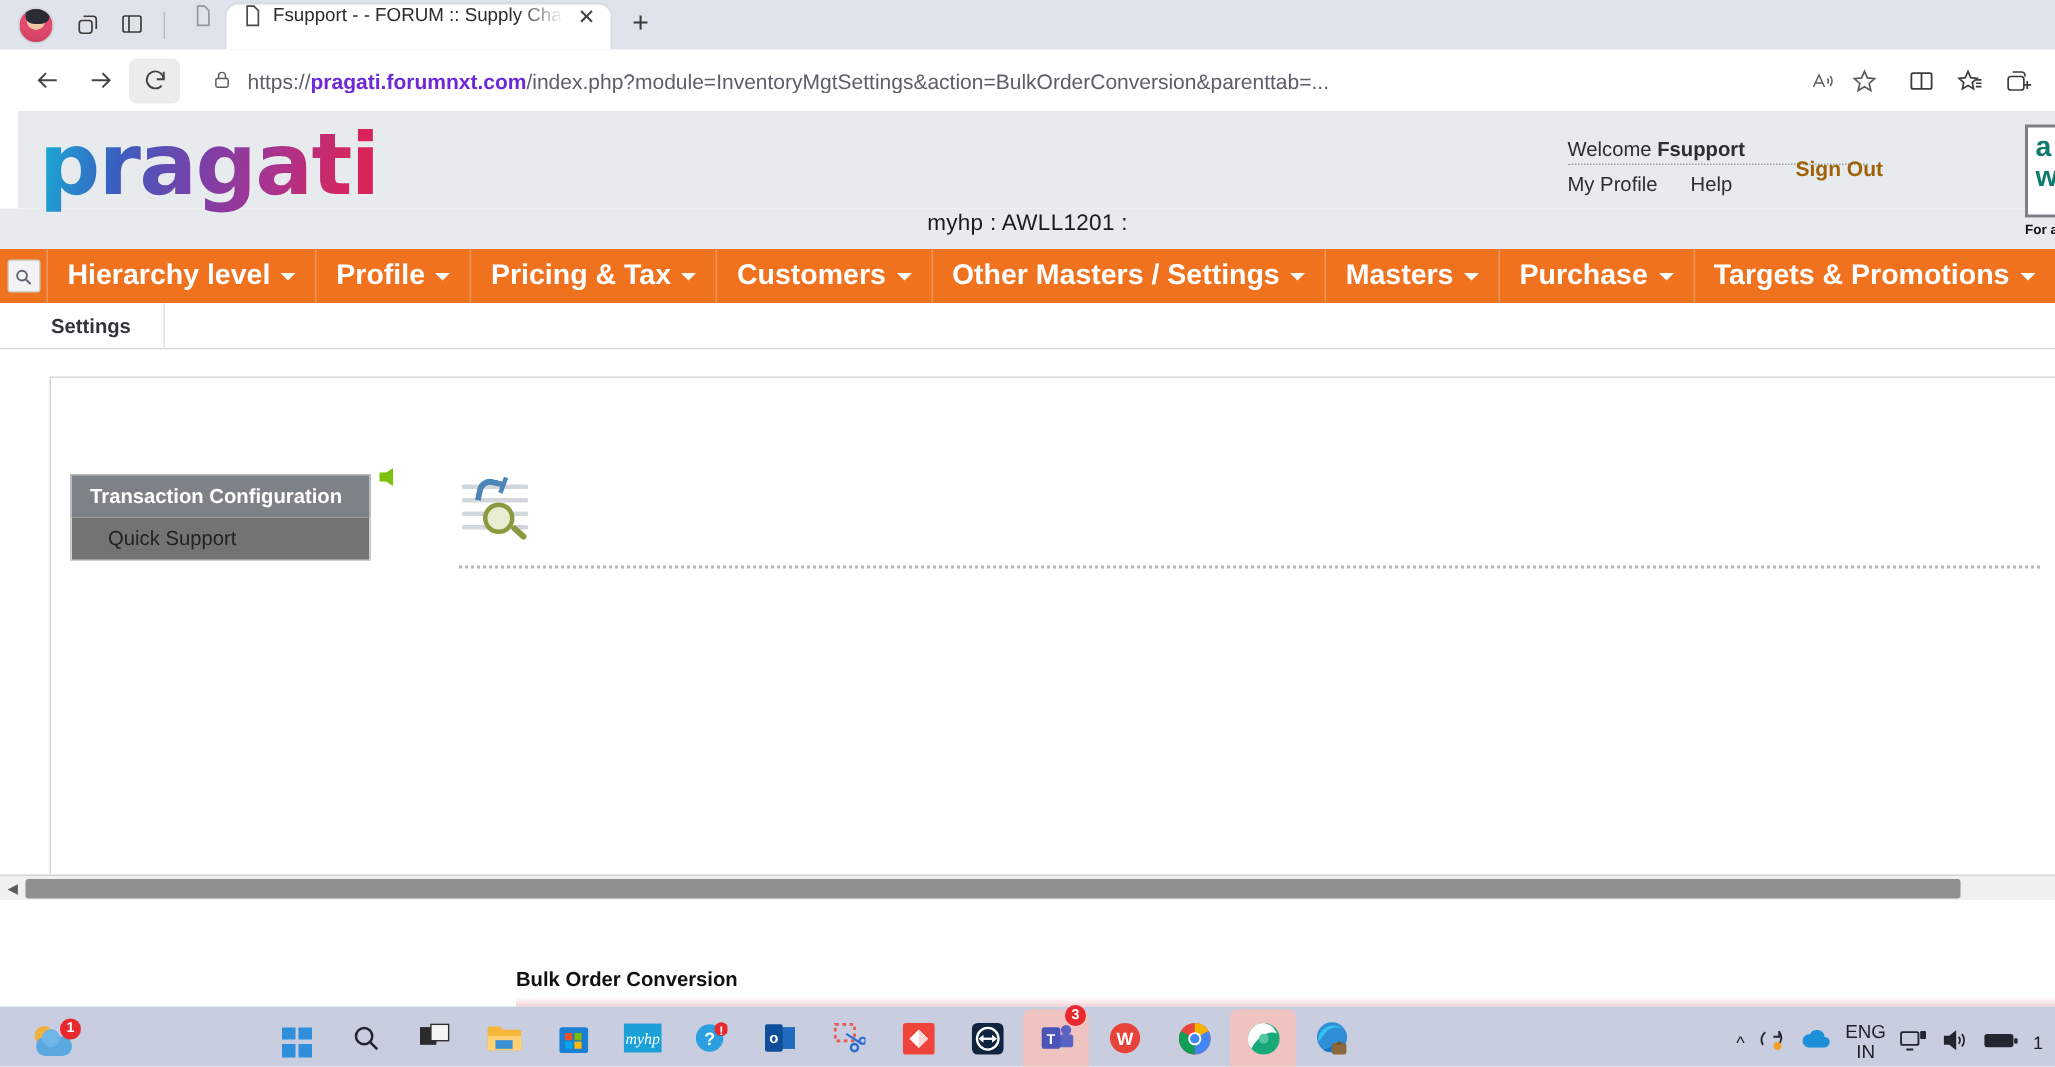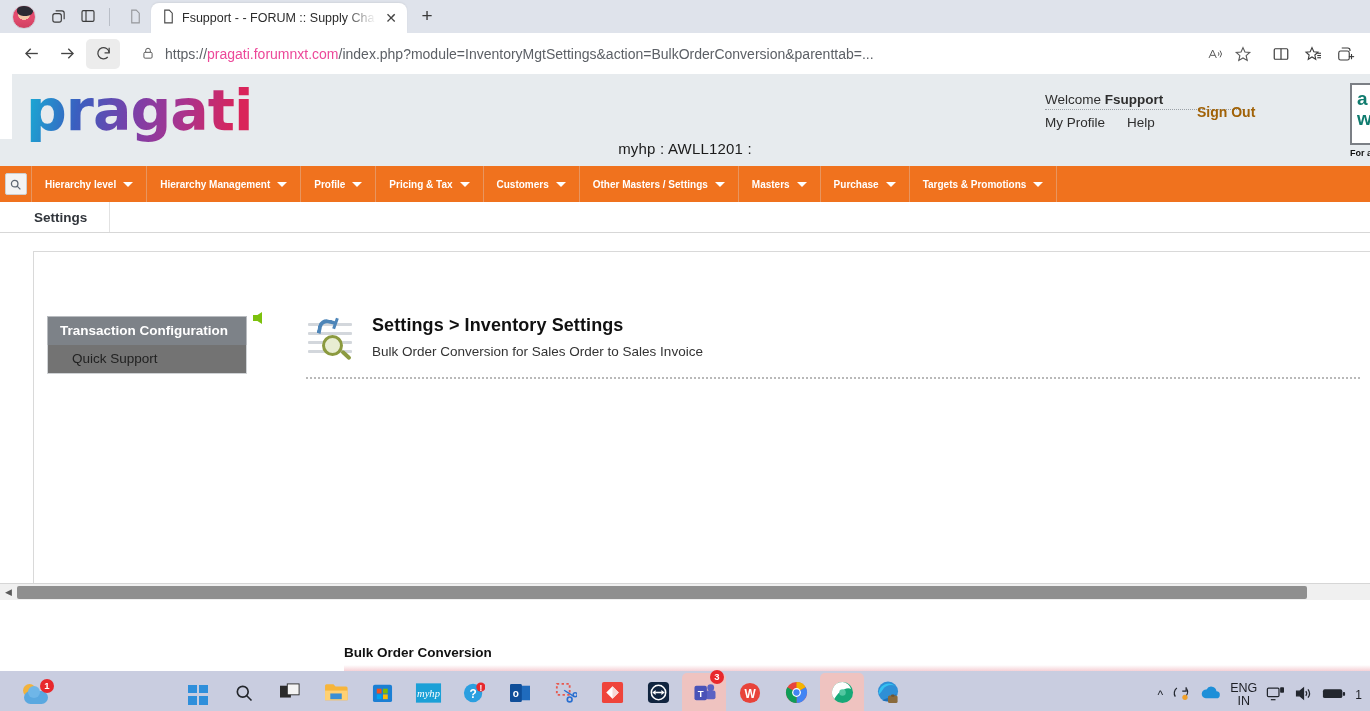--- a/index.html
+++ b/index.html
@@ -17,41 +17,41 @@
   .avatar {
     width:24px; height:24px; border-radius:50%; margin:0 9px 4px 4px;
     background:radial-gradient(circle at 50% 34%, #f3c6a5 0 34%, transparent 35%),
                linear-gradient(#e34b6e 55%, #cf3f60 100%);
     border:1px solid #cfd3da; position:relative; overflow:hidden; flex:none;
   }
   .avatar::after{content:"";position:absolute;left:4px;top:-2px;width:16px;height:12px;border-radius:50% 50% 40% 40%;background:#2b2b33;}
   .chrome-ico { width:26px; height:26px; margin:0 4px 4px 0; display:flex; align-items:center; justify-content:center; color:#3b3b3b; flex:none;}
   .vsep { width:1px; height:18px; background:#b9bec7; margin:0 7px 7px 4px; flex:none;}
   .tab {
-    height:30px; display:flex; align-items:center; gap:7px;
+    height:30px; display:flex; align-items:flex-start; gap:7px;
     padding:0 8px 0 11px; border-radius:8px 8px 0 0; flex:none;
     font-size:12.5px; color:#2b2b2b; position:relative;
   }
   .tab.inactive { width:34px; justify-content:center; opacity:.55; }
   .tab.active { background:#fff; min-width:256px; box-shadow:0 -1px 2px rgba(0,0,0,.06); }
   .tab-title { flex:1; white-space:nowrap; overflow:hidden; mask-image:linear-gradient(90deg,#000 84%,transparent 100%);
     -webkit-mask-image:linear-gradient(90deg,#000 84%,transparent 100%); }
   .tab-x { font-size:14px; color:#444; width:16px; text-align:center; }
   .newtab { width:28px; height:28px; margin:0 0 3px 6px; display:flex; align-items:center; justify-content:center; font-size:19px; color:#3a3a3a; flex:none;}
 
   .navbar { height:41px; background:#fff; display:flex; align-items:center; padding:0 10px 0 14px; gap:2px; }
   .navbtn { width:34px; height:30px; display:flex; align-items:center; justify-content:center; color:#444; border-radius:5px; flex:none;}
   .navbtn.reload { background:#ececec; }
   .omnibox {
     flex:1; height:30px; margin:0 6px; background:#fff; border-radius:16px;
     display:flex; align-items:center; padding:0 6px 0 13px; gap:10px;
     box-shadow:inset 0 0 0 1px #fff; min-width:0;
   }
   .omnibox .url { flex:1; font-size:14px; color:#5c6066; white-space:nowrap; overflow:hidden; }
-  .omnibox .url b { color:#ec4899; font-weight:400; }
+  .omnibox .url b { color:#6d28d9; font-weight:700; }
   .om-ico { color:#5a5a5a; display:flex; align-items:center; flex:none;}
   .tb-ico { width:30px; height:30px; display:flex; align-items:center; justify-content:center; color:#3c3c3c; flex:none;}
 
   
   .viewport { position:relative; width:1370px; height:597px; background:#fff; overflow:hidden; }
 
   .site-header { height:65px; background:#e7ebee; position:relative;margin-left:12px; }
   .logo {
     position:absolute; left:14px; top:3px; font-size:57px; font-weight:600; letter-spacing:-1px;
     background:linear-gradient(100deg,#16b2d6 0%,#3a5fc0 24%,#7b3fa8 48%,#a8348f 68%,#d9245a 92%);
@@ -69,21 +69,21 @@
   .promo-box i { display:block; color:#0f7b6e; font-style:normal; }
   .promo-cap { font-size:9px; font-weight:700; color:#111; margin-top:3px; white-space:nowrap; }
 
   .adminbar { height:27px; background:#e7ebee; text-align:center; font-size:15px; color:#1b1b1b;
               padding-top:1px; letter-spacing:.2px; }
 
   .mainnav { height:36px; background:#f0721e; display:flex; align-items:stretch; }
   .nav-search { width:32px; display:flex; align-items:center; justify-content:center; background:#f0721e; border-right:1px solid #e8955f; flex:none;}
   .nav-search span { width:22px; height:22px; background:#f3f3f3; border:1px solid #cfcfcf; border-radius:2px;
                      display:flex; align-items:center; justify-content:center; color:#5d6672; font-size:12px; }
-  .nav-item { display:flex; align-items:center; gap:7px; padding:0 13px; color:#fff; font-size:10px; font-weight:700;
+  .nav-item { display:flex; align-items:center; gap:7px; padding:0 13px; color:#fff; font-size:19px; font-weight:700;
               border-right:1px solid #e8955f; white-space:nowrap; }
   .caret { width:0;height:0;border-left:5px solid transparent;border-right:5px solid transparent;border-top:5px solid #fff; }
 
   .subtabbar { height:31px; background:#fff; border-bottom:1px solid #d7d7d7; display:flex; align-items:stretch; padding-left:12px; }
   .subtab { display:flex; align-items:center; padding:0 22px; font-size:13.5px; font-weight:700; color:#31353b;
             border-right:1px solid #e2e2e2; }
 
   .content { position:relative; height:367px; background:#fff;padding-left:29px; }
   .panel { position:absolute; left:33px; top:18px; right:-40px; bottom:4px; border:1px solid #d9d9d9;
            border-right:none; background:#fff; }
@@ -292,24 +292,20 @@
           <circle cx="10.5" cy="10.5" r="6"></circle>
             <line x1="15" y1="15" x2="21" y2="21"></line>
         </svg>
       </span>
     </div>
     <div class="nav-item">
       <span>Hierarchy level</span>
       <span class="caret"></span>
     </div>
     <div class="nav-item">
-      <span>Hierarchy Management</span>
-      <span class="caret"></span>
-    </div>
-    <div class="nav-item">
       <span>Profile</span>
       <span class="caret"></span>
     </div>
     <div class="nav-item">
       <span>Pricing &amp; Tax</span>
       <span class="caret"></span>
     </div>
     <div class="nav-item">
       <span>Customers</span>
       <span class="caret"></span>
@@ -350,24 +346,20 @@
         <div class="ph-icon">
           <span class="ln"></span>
             <span class="ln"></span>
             <span class="ln"></span>
             <span class="ln"></span>
           <span class="curl"></span>
             <span class="tick"></span>
           <span class="mag"></span>
             <span class="hdl"></span>
         </div>
-        <div>
-          <div class="ph-title">Settings &gt; Inventory Settings</div>
-          <div class="ph-sub">Bulk Order Conversion for Sales Order to Sales Invoice</div>
-        </div>
       </div>
       <div class="dotted"></div>
     </div>
 
     <div class="section-title">Bulk Order Conversion</div>
 
     <div class="grid">
       <div class="grid-head"></div>
 
     </div>

